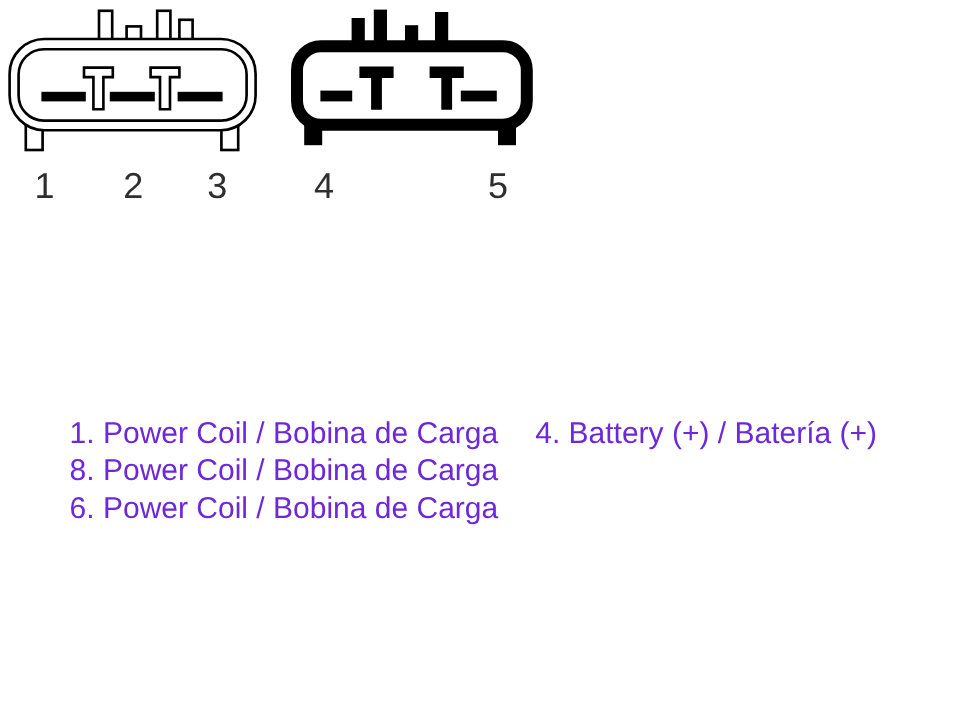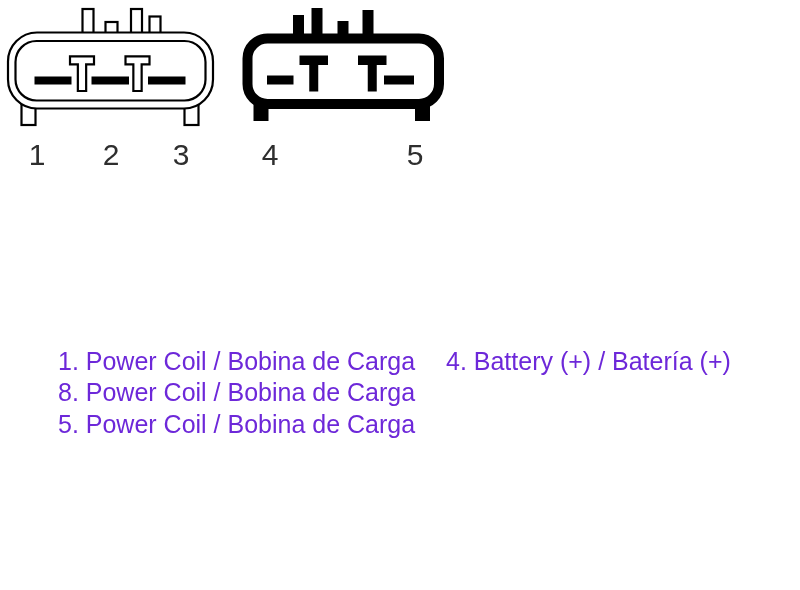--- a/index.html
+++ b/index.html
@@ -103,19 +103,19 @@
     </g>
 
     <text class="pin-num" x="474" y="303">4</text>
     <text class="pin-num" x="619" y="303">5</text>
   </svg>
 
   
   <div class="legend-col left">
     <div>1. Power Coil / Bobina de Carga</div>
     <div>8. Power Coil / Bobina de Carga</div>
-    <div>5. Power Coil / Bobina de Carga</div>
+    <div>6. Power Coil / Bobina de Carga</div>
   </div>
   <div class="legend-col right">
     <div>4. Battery (+) / Batería (+)</div>
   </div>
 
 </div>
 
 </body></html>

